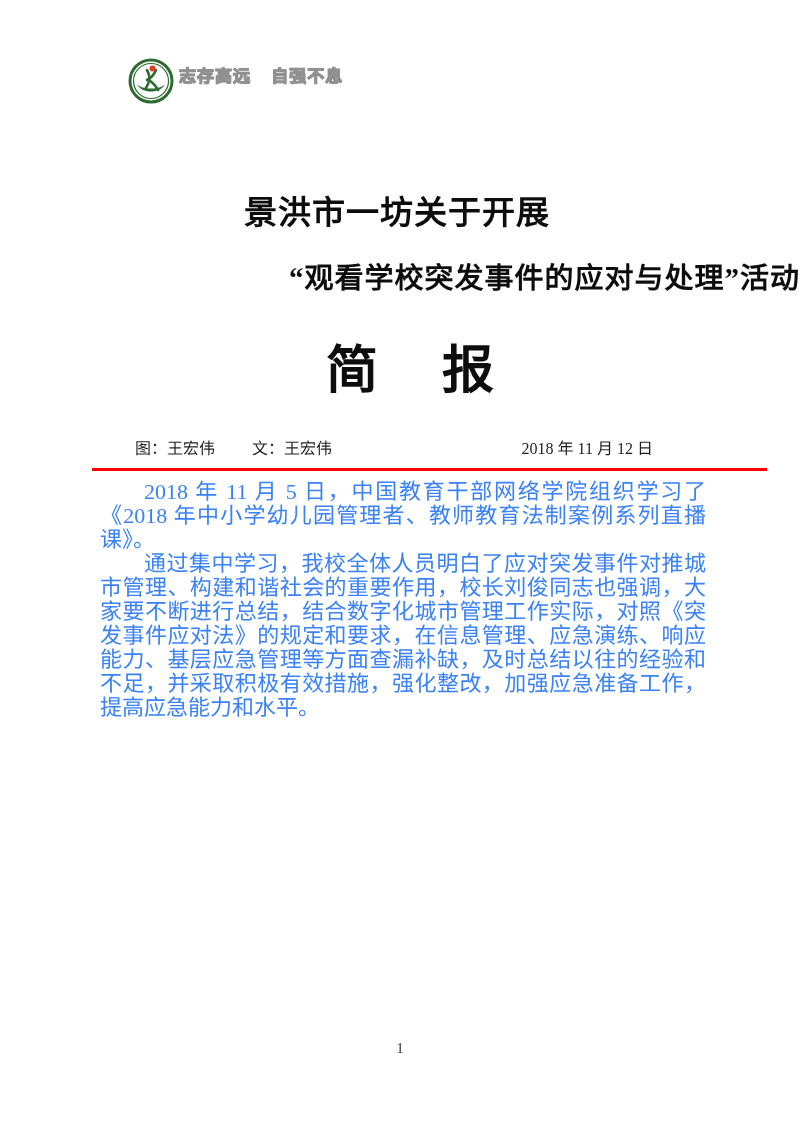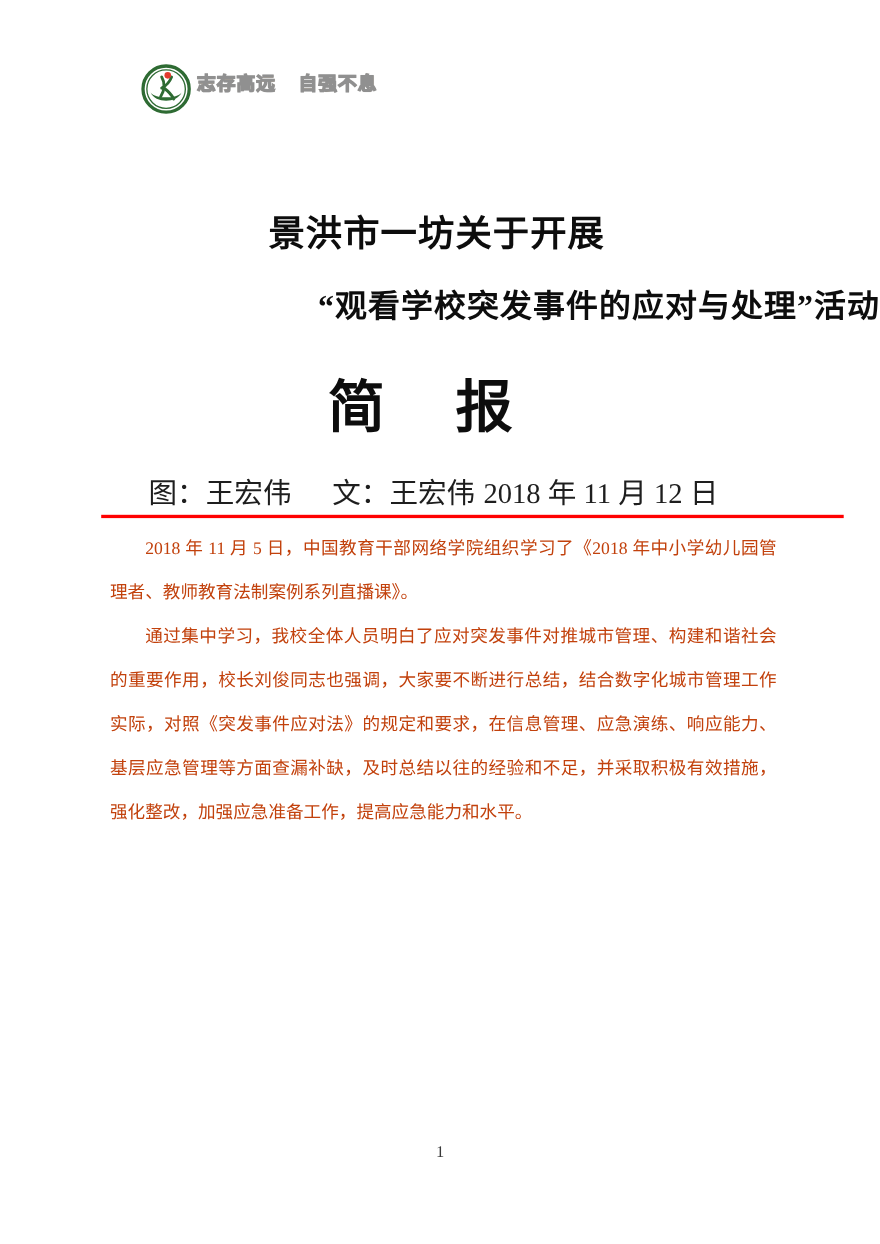--- a/index.html
+++ b/index.html
@@ -64,53 +64,54 @@
   }
   .report-title {
     position: absolute;
     left: 0; top: 328px; width: 770px;
     margin: 0;
     text-align: center;
     font-size: 52px;
     font-weight: bold;
     color: #0d0d0d;
     letter-spacing: 6px;
+    padding-left: 28px;
   }
 
   
   .byline {
     position: absolute;
     left: 135px; top: 434px; width: 518px;
     display: flex;
     align-items: baseline;
-    font-size: 26px;
+    font-size: 16px;
     line-height: 30px;
     color: #1e1e1e;
     white-space: nowrap;
   }
   .byline .text-credit { margin-left: 37px; }
   .byline .date { margin-left: auto; }
 
   
   .divider {
     position: absolute;
     left: 92px; top: 468px;
     width: 675px; height: 3px;
     background: var(--divider_red);
   }
 
   
   .body-text {
     position: absolute;
     left: 100px; top: 480px;
     width: 606px;
-    font-size: 16px;
-    line-height: 40px;
+    font-size: 22px;
+    line-height: 24px;
     text-align: justify;
-    color: #c2410c;
+    color: #3b82f6;
   }
   .body-text p {
     margin: 0;
     text-indent: 2em;
   }
 
   
   .page-number {
     position: absolute;
     left: 0; top: 1040px; width: 800px;

